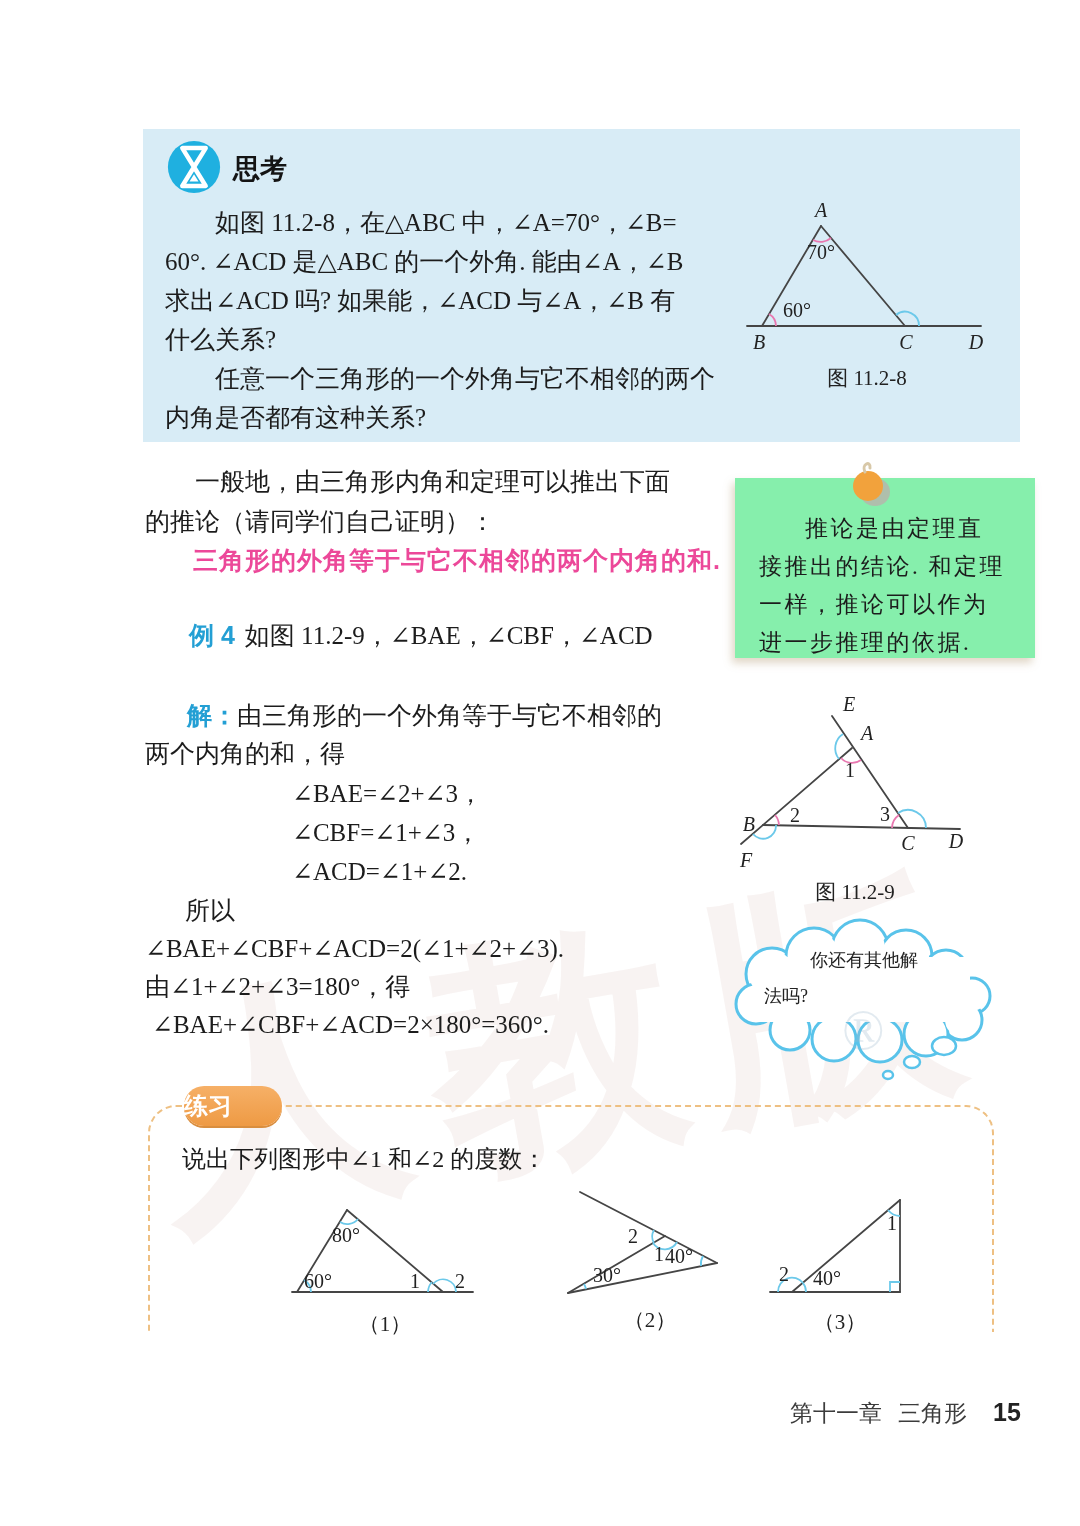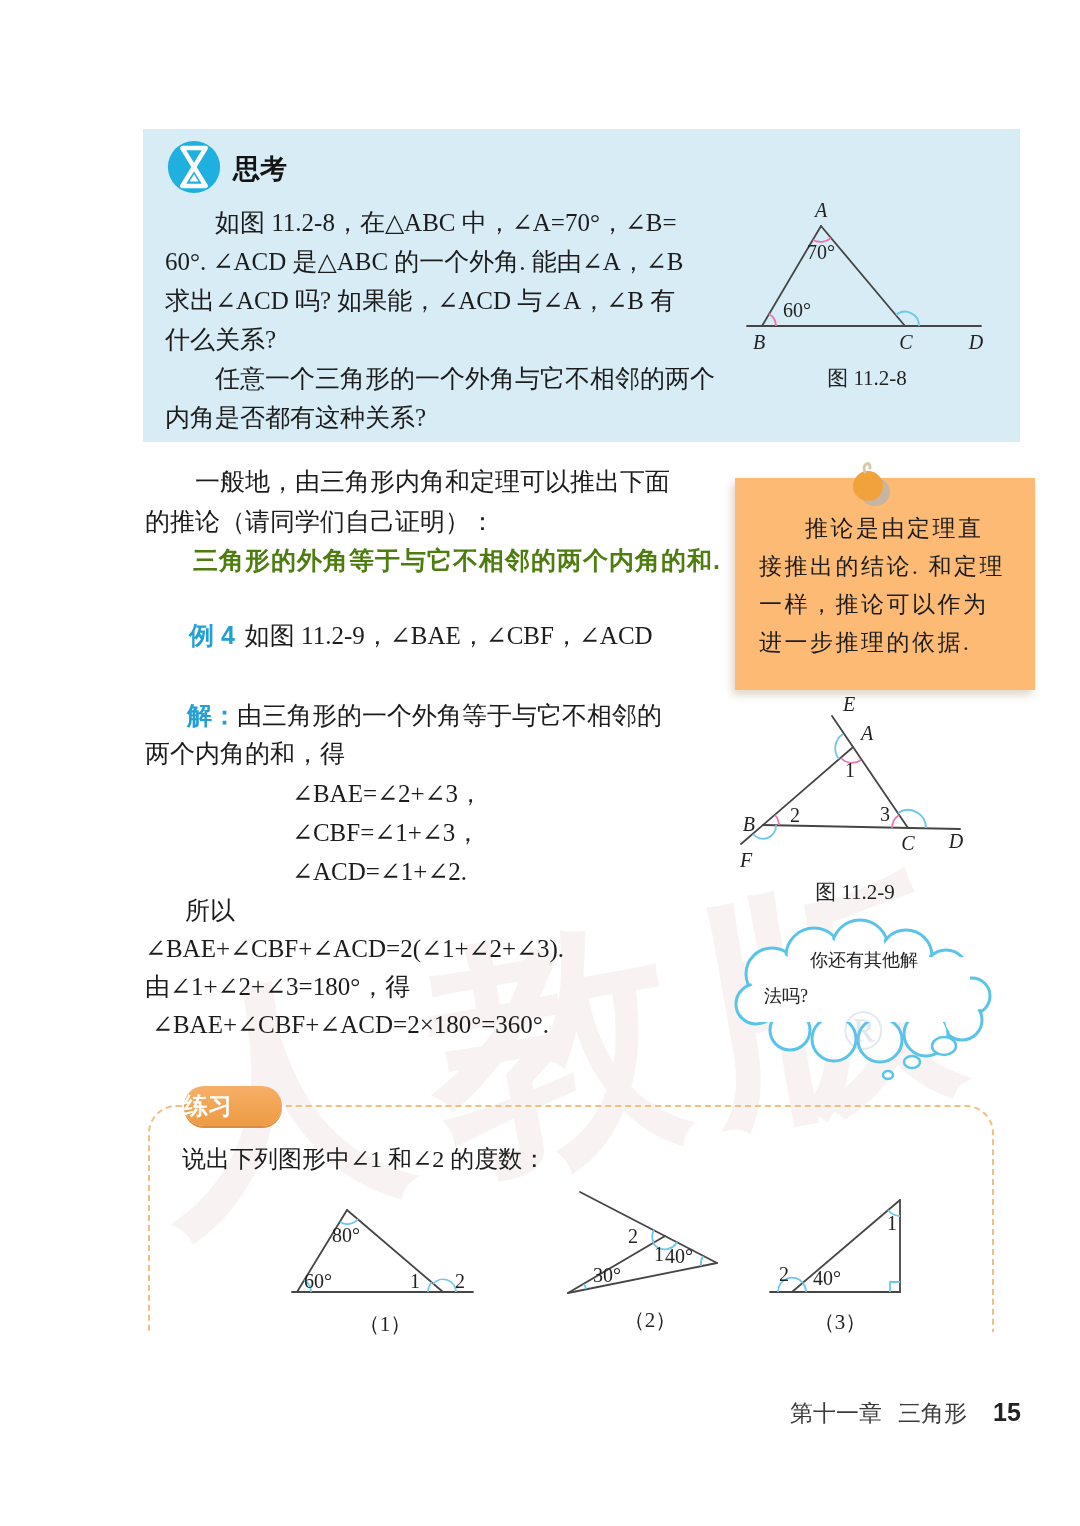--- a/index.html
+++ b/index.html
@@ -25,25 +25,25 @@
   .fig-label{font-size:20px;font-style:italic;fill:#222;font-family:"Liberation Serif","DejaVu Serif",serif;}
   .fig-num{font-size:20px;fill:#222;font-style:normal;font-family:"Liberation Serif","DejaVu Serif",serif;}
   .fig-cap{font-size:21px;fill:#222;font-style:normal;font-family:"Liberation Serif","DejaVu Serif",serif;}
   .geoline{stroke:#454545;stroke-width:1.8;fill:none;stroke-linecap:round;}
   .arc-pink{stroke:#e878b0;stroke-width:1.8;fill:none;}
   .arc-blue{stroke:#6cc9ea;stroke-width:1.8;fill:none;}
   
   .bline{position:absolute;z-index:2;font-size:25px;white-space:nowrap;line-height:32px;}
   .blue{color:#239fd4;font-weight:bold;}
   .blue-label{font-family:"Liberation Sans","DejaVu Sans",sans-serif;}
-  .corollary{color:#4d7c0f;font-weight:bold;font-family:"Liberation Sans","DejaVu Sans",sans-serif;
+  .corollary{color:#ec4899;font-weight:bold;font-family:"Liberation Sans","DejaVu Sans",sans-serif;
              letter-spacing:1px;}
   .gapr{margin-right:10px;}
   
-  .note{position:absolute;left:735px;top:478px;width:300px;height:212px;background:#fdba74;
+  .note{position:absolute;left:735px;top:478px;width:300px;height:180px;background:#86efac;
         z-index:2;box-shadow:-3px 5px 8px rgba(170,140,95,0.35);}
   .note-pin{position:absolute;left:102px;top:-22px;width:64px;height:56px;}
   .note-text{position:absolute;left:24px;top:32px;width:256px;}
   .nline{height:38px;line-height:38px;font-size:23px;letter-spacing:2.5px;white-space:nowrap;}
   .nindent{padding-left:46px;}
   
   .bubble{position:absolute;left:710px;top:912px;width:310px;height:200px;z-index:2;}
   .bubble-text{position:absolute;font-size:18px;color:#222;white-space:nowrap;z-index:3;}
   
   .practice-box{position:absolute;left:148px;top:1105px;width:842px;height:225px;z-index:2;

